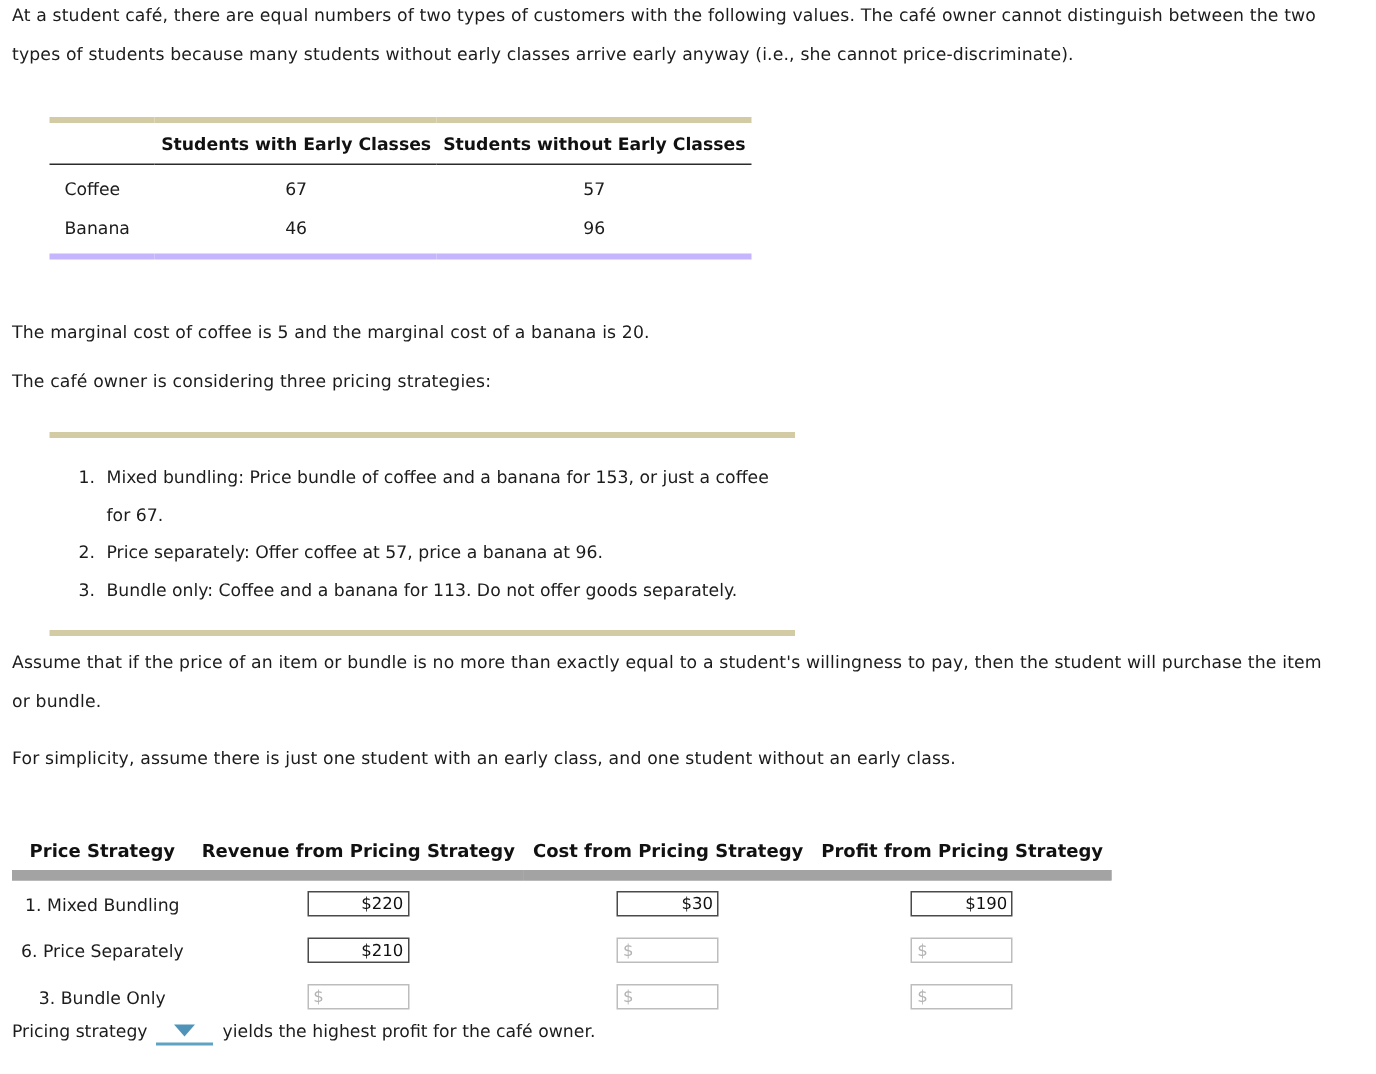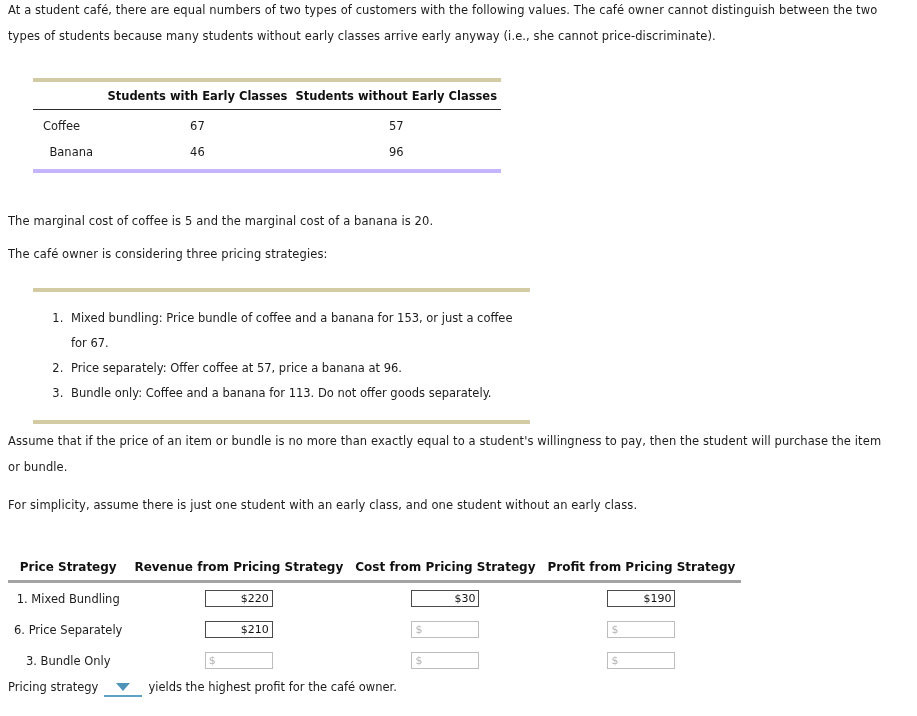--- a/index.html
+++ b/index.html
@@ -63,21 +63,21 @@
     padding: 6px 4px 6px 4px;
     text-align: center;
     color: #1c1c1c;
   }
   .values-table td.rowlabel {
     text-align: left;
     padding-left: 10px;
     white-space: nowrap;
   }
   .values-table tr.first-body td { padding-top: 9px; }
-  .values-table tr.last-body td  { padding-bottom: 10px; text-align: center; }
+  .values-table tr.last-body td  { padding-bottom: 10px; }
 
   
   .strategies {
     position: absolute;
     left: 33px;
     top: 288px;
     width: 497px;
     border-top: 4px solid #d2cba4;
     border-bottom: 4px solid #d2cba4;
     padding: 0;
@@ -100,21 +100,21 @@
     left: 8px;
     top: 558px;
     width: 719px;
     border-collapse: collapse;
   }
   .answer-table th {
     font-size: 12px;
     font-weight: bold;
     color: #111111;
     padding: 2px 6px 6px 6px;
-    border-bottom: 3px solid #a3a3a3;
+    border-bottom: 7px solid #a3a3a3;
     text-align: center;
     white-space: nowrap;
   }
   .answer-table td {
     padding: 3px 6px;
     text-align: center;
     vertical-align: middle;
     height: 25px;
   }
   .answer-table td.strategy-label {

